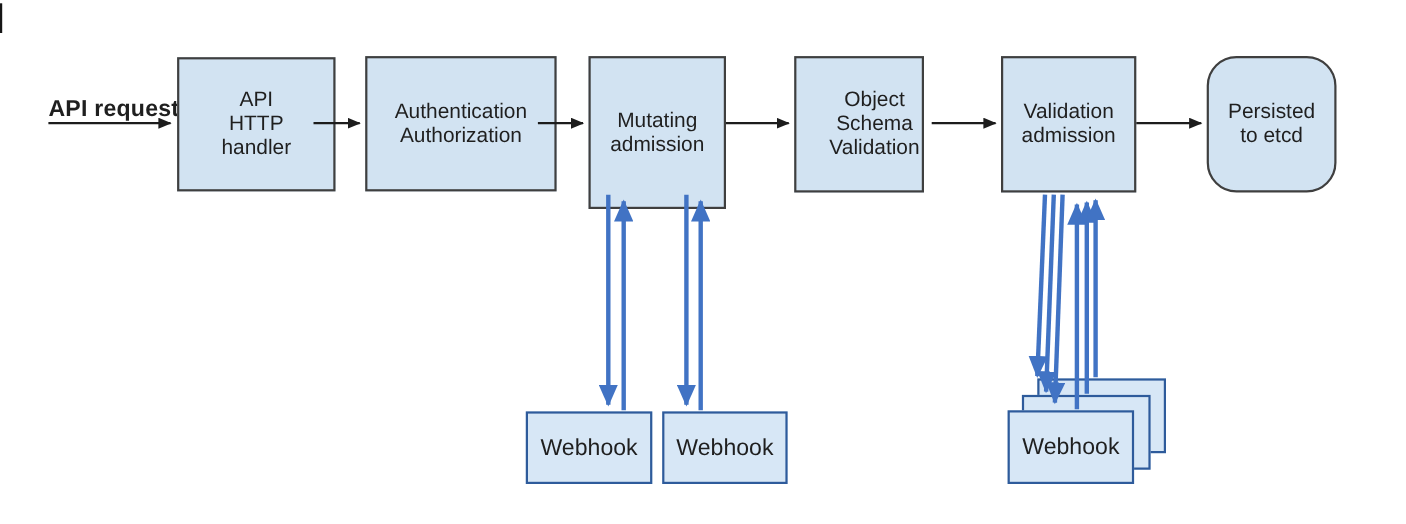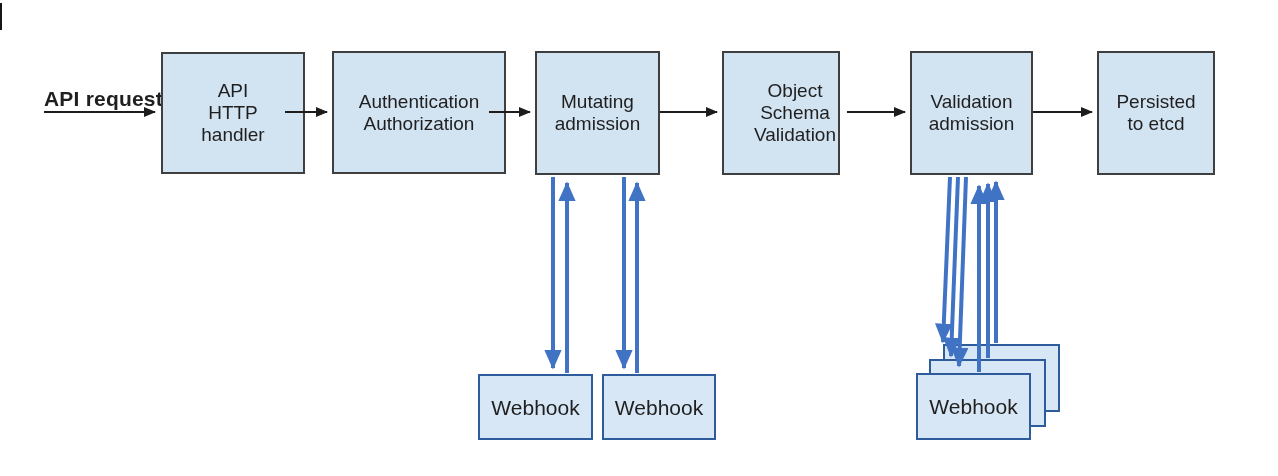--- a/index.html
+++ b/index.html
@@ -35,24 +35,24 @@
     display: flex;
     align-items: center;
     justify-content: center;
     text-align: center;
     white-space: pre-line;
     font-size: 19px;
     line-height: 22px;
   }
   .n1 { left: 161px; top: 52px;  width: 144px; height: 122px; }
   .n2 { left: 332px; top: 51px;  width: 174px; height: 123px; }
-  .n3 { left: 535px; top: 51px;  width: 125px; height: 124px; }
+  .n3 { left: 535px; top: 51px;  width: 125px; height: 139px; }
   .n4 { left: 722px; top: 51px;  width: 118px; height: 124px; padding-left: 28px; }
   .n5 { left: 910px; top: 51px;  width: 123px; height: 124px; }
-  .n6 { left: 1097px; top: 51px; width: 118px; height: 124px; }
+  .n6 { left: 1097px; top: 51px; width: 118px; height: 124px; border-radius: 27px; }
   .webhook {
     position: absolute;
     box-sizing: border-box;
     background: var(--webhook-fill, #d7e7f6);
     border: 2px solid var(--webhook-border, #2e5b9b);
     display: flex;
     align-items: center;
     justify-content: center;
     font-size: 21px;
     line-height: 23px;

